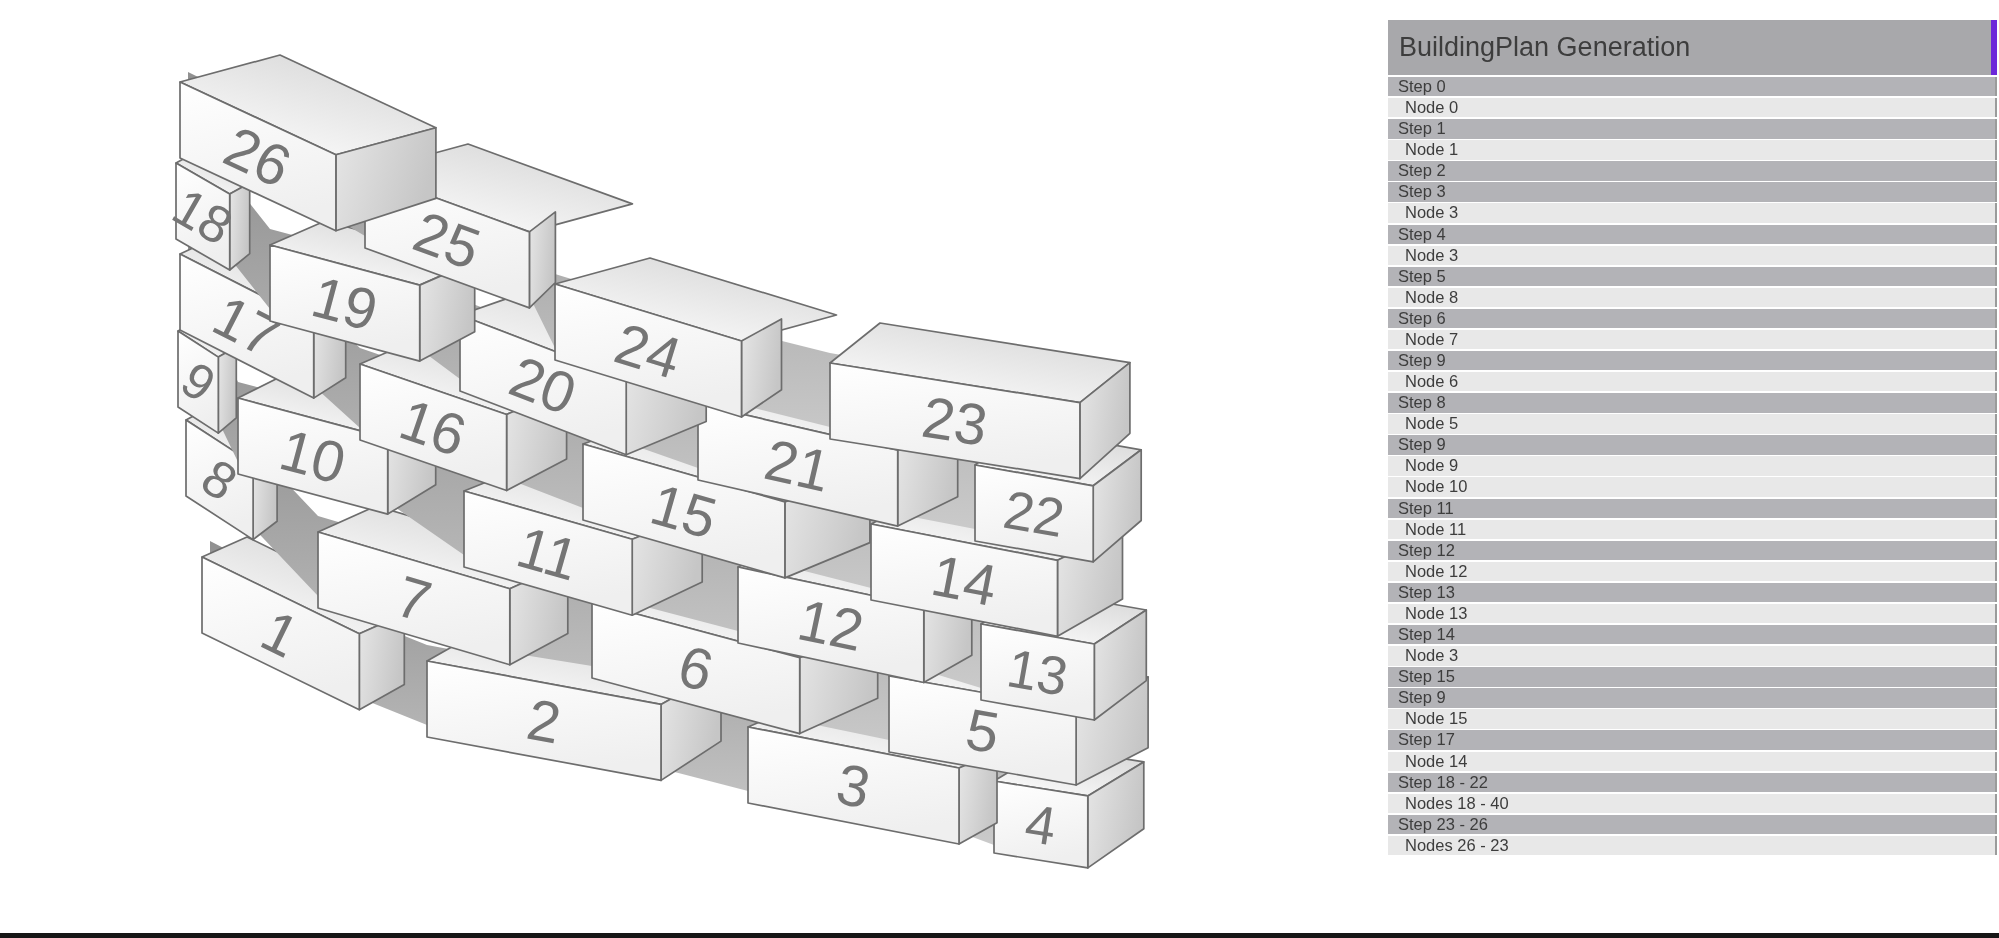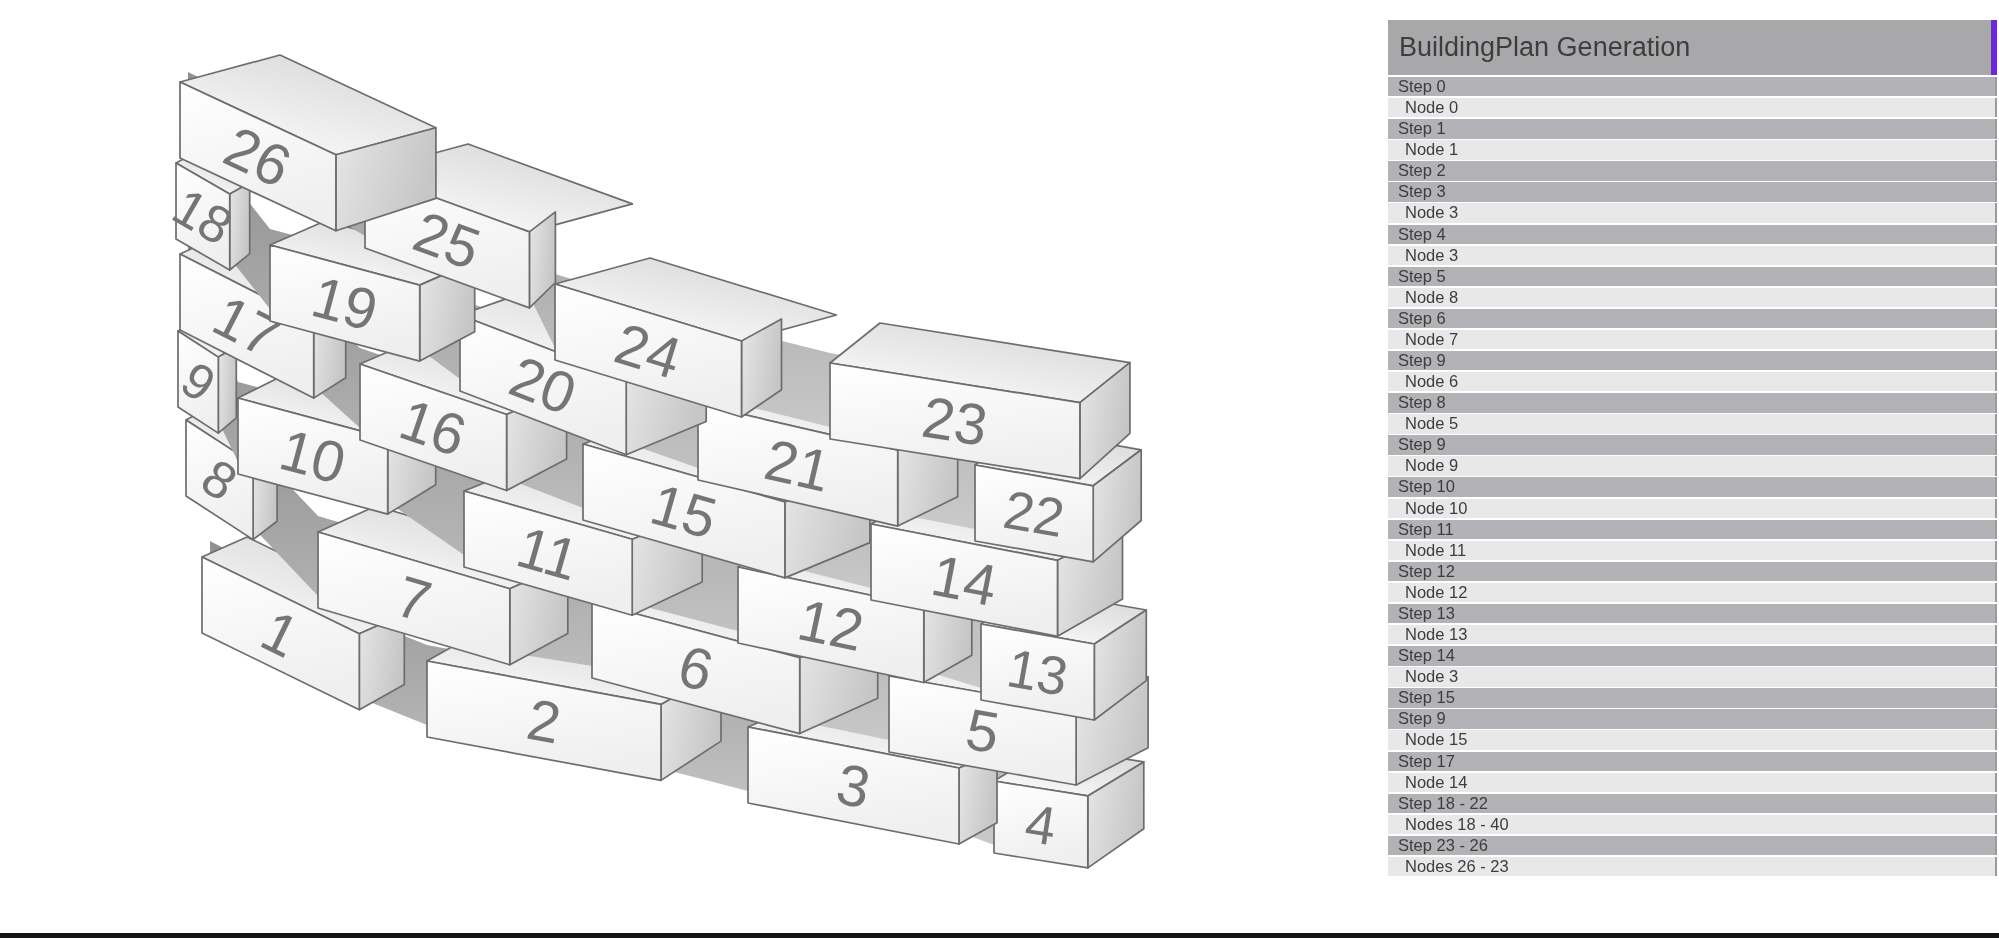--- a/index.html
+++ b/index.html
@@ -257,21 +257,20 @@
       <div class="plan-row step-row">Step 5</div>
       <div class="plan-row node-row">Node 8</div>
       <div class="plan-row step-row">Step 6</div>
       <div class="plan-row node-row">Node 7</div>
       <div class="plan-row step-row">Step 9</div>
       <div class="plan-row node-row">Node 6</div>
       <div class="plan-row step-row">Step 8</div>
       <div class="plan-row node-row">Node 5</div>
       <div class="plan-row step-row">Step 9</div>
       <div class="plan-row node-row">Node 9</div>
-      <div class="plan-row step-row">Step 10</div>
       <div class="plan-row node-row">Node 10</div>
       <div class="plan-row step-row">Step 11</div>
       <div class="plan-row node-row">Node 11</div>
       <div class="plan-row step-row">Step 12</div>
       <div class="plan-row node-row">Node 12</div>
       <div class="plan-row step-row">Step 13</div>
       <div class="plan-row node-row">Node 13</div>
       <div class="plan-row step-row">Step 14</div>
       <div class="plan-row node-row">Node 3</div>
       <div class="plan-row step-row">Step 15</div>

